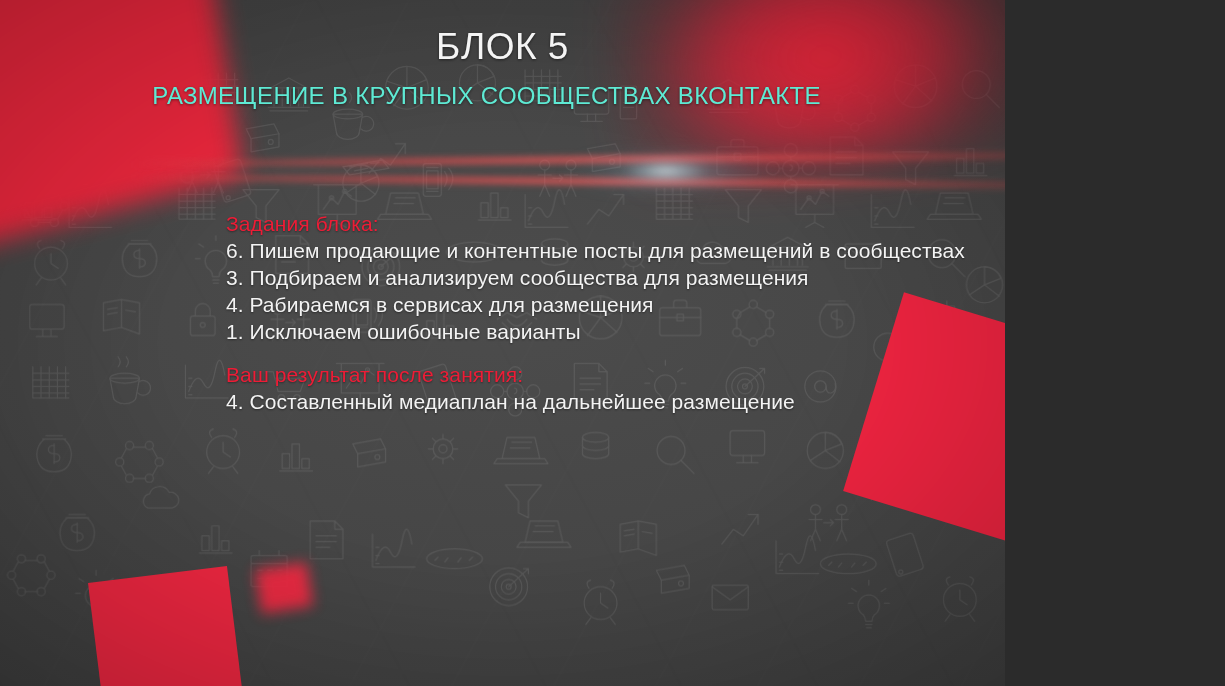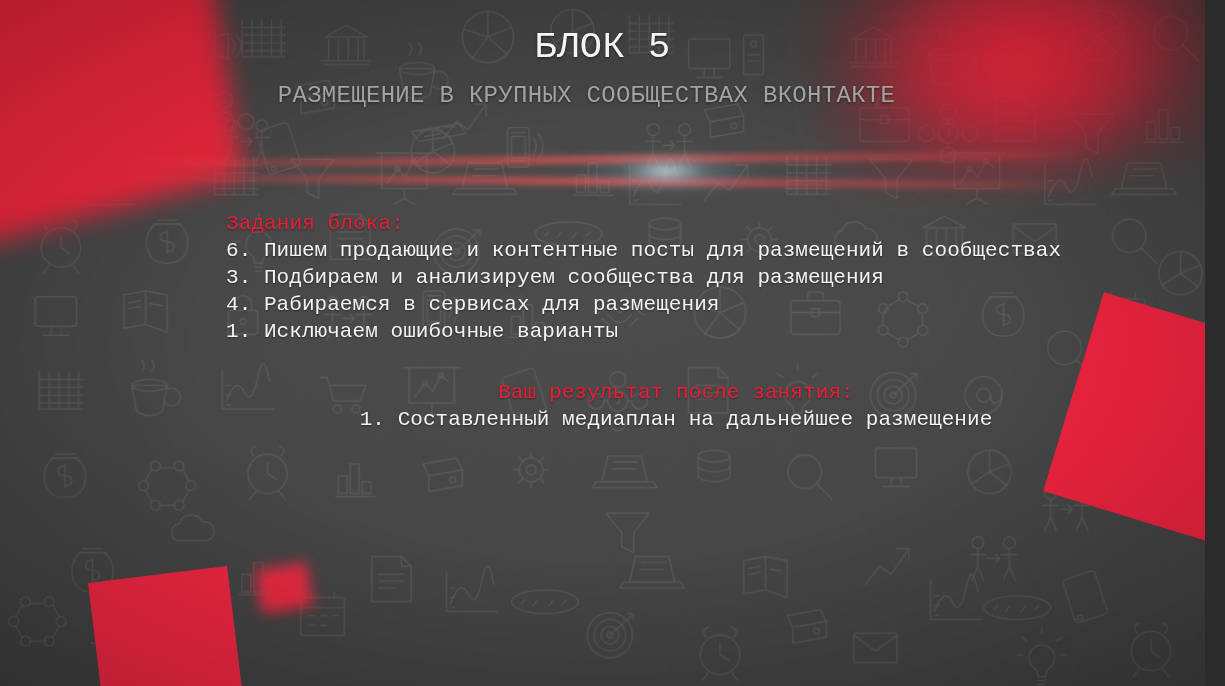--- a/index.html
+++ b/index.html
@@ -1,24 +1,23 @@
 <!DOCTYPE html>
 <html lang="ru"><head>
 <meta charset="utf-8">
 <title>Блок 5</title>
 <style>
   html,body{margin:0;padding:0;background:#2b2b2b;}
   body{font-family:"Liberation Sans","DejaVu Sans",sans-serif;}
 
   .slide{
     position:relative;
-    width:1205px;height:686px;
+    width:1005px;height:686px;
     overflow:hidden;
     background:#474747;
-    font-family:Liberation Mono, monospace;
     -webkit-font-smoothing:antialiased;
   }
 
   
   .bg-base{
     position:absolute;inset:0;
     background:
       radial-gradient(ellipse 120% 90% at 50% 45%, #4c4c4c 0%, #444444 55%, #3a3a3a 100%);
   }
 
@@ -147,35 +146,35 @@
     color:#f4f4f4;
     font-size:37px;
     font-weight:400;
     letter-spacing:.5px;
     line-height:1.05;
     text-shadow:0 1px 3px rgba(0,0,0,.55);
   }
   .subtitle{
     position:absolute;top:82px;left:0;right:0;
     text-align:center;
-    color:#a3a3a3;
+    color:#5eead4;
     font-size:24px;
     font-weight:400;
     letter-spacing:.3px;
     padding-right:32px;
     text-shadow:0 1px 3px rgba(0,0,0,.5);
   }
 
   .body{
     position:absolute;
     left:226px;top:210px;
     width:900px;
   }
   .section{margin:0;}
-  .section + .section{margin-top:34px;text-align:center;}
+  .section + .section{margin-top:16px;}
 
   .sec-head{
     color:#ed1c36;
     font-size:21px;
     line-height:27px;
     font-weight:400;
     letter-spacing:.1px;
     text-shadow:0 1px 2px rgba(0,0,0,.4);
   }
   .list{list-style:none;margin:0;padding:0;}
@@ -585,19 +584,19 @@
           <li>6. Пишем продающие и контентные посты для размещений в сообществах</li>
           <li>3. Подбираем и анализируем сообщества для размещения</li>
           <li>4. Рабираемся в сервисах для размещения</li>
           <li>1. Исключаем ошибочные варианты</li>
         </ul>
       </div>
 
       <div class="section">
         <div class="sec-head">Ваш результат после занятия:</div>
         <ul class="list">
-          <li>1. Составленный медиаплан на дальнейшее размещение</li>
+          <li>4. Составленный медиаплан на дальнейшее размещение</li>
         </ul>
       </div>
 
     </div>
   </div>
 </div>
 
 </body></html>

